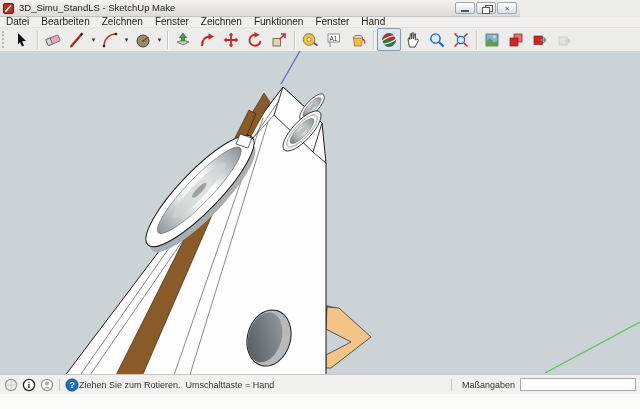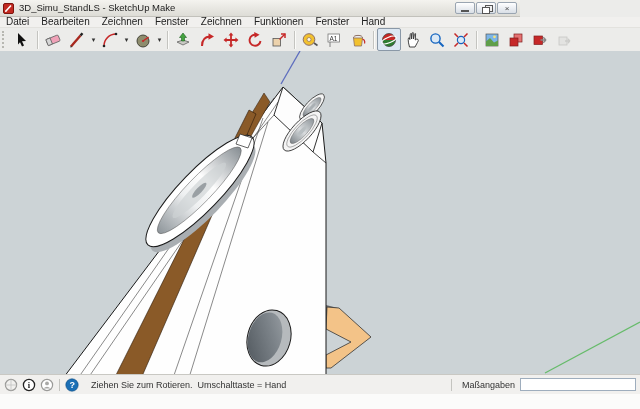--- a/index.html
+++ b/index.html
@@ -33,21 +33,21 @@
   .dd{font-size:7px;color:#333;width:9px;text-align:center;flex:none;}
   .tsep{width:1px;height:18px;background:#c4c4c0;box-shadow:1px 0 0 #fbfbf9;margin:0 3px;flex:none;}
   
   .viewport{position:absolute;left:0;top:51px;width:640px;height:323px;}
   .viewport svg{display:block;}
   
   .statusbar{position:absolute;left:0;top:374px;width:640px;height:20px;
     background:#f1f0ee;border-top:1px solid #c9c8c3;display:flex;align-items:center;box-sizing:border-box;}
   .sicon{width:14px;height:14px;margin-left:4px;flex:none;}
   .ssep{width:1px;height:12px;background:#c4c4c0;margin:0 5px;flex:none;}
-  .hint{font-size:9px;color:#333;margin-left:12px;white-space:pre;}
+  .hint{font-size:9px;color:#333;margin-left:0;white-space:pre;}
   .spacer{flex:1;}
   .meas-label{font-size:9px;color:#333;margin:0 5px;}
   .meas-input{width:116px;height:13px;border:1px solid #9eadbd;background:#fff;
     font-size:9px;margin-right:4px;padding:0 2px;box-sizing:border-box;font-family:"Liberation Sans",sans-serif;}
   
   .bottomstrip{position:absolute;left:0;top:394px;width:640px;height:15px;background:#fbfbfa;}
 </style>
 </head>
 <body>
 

